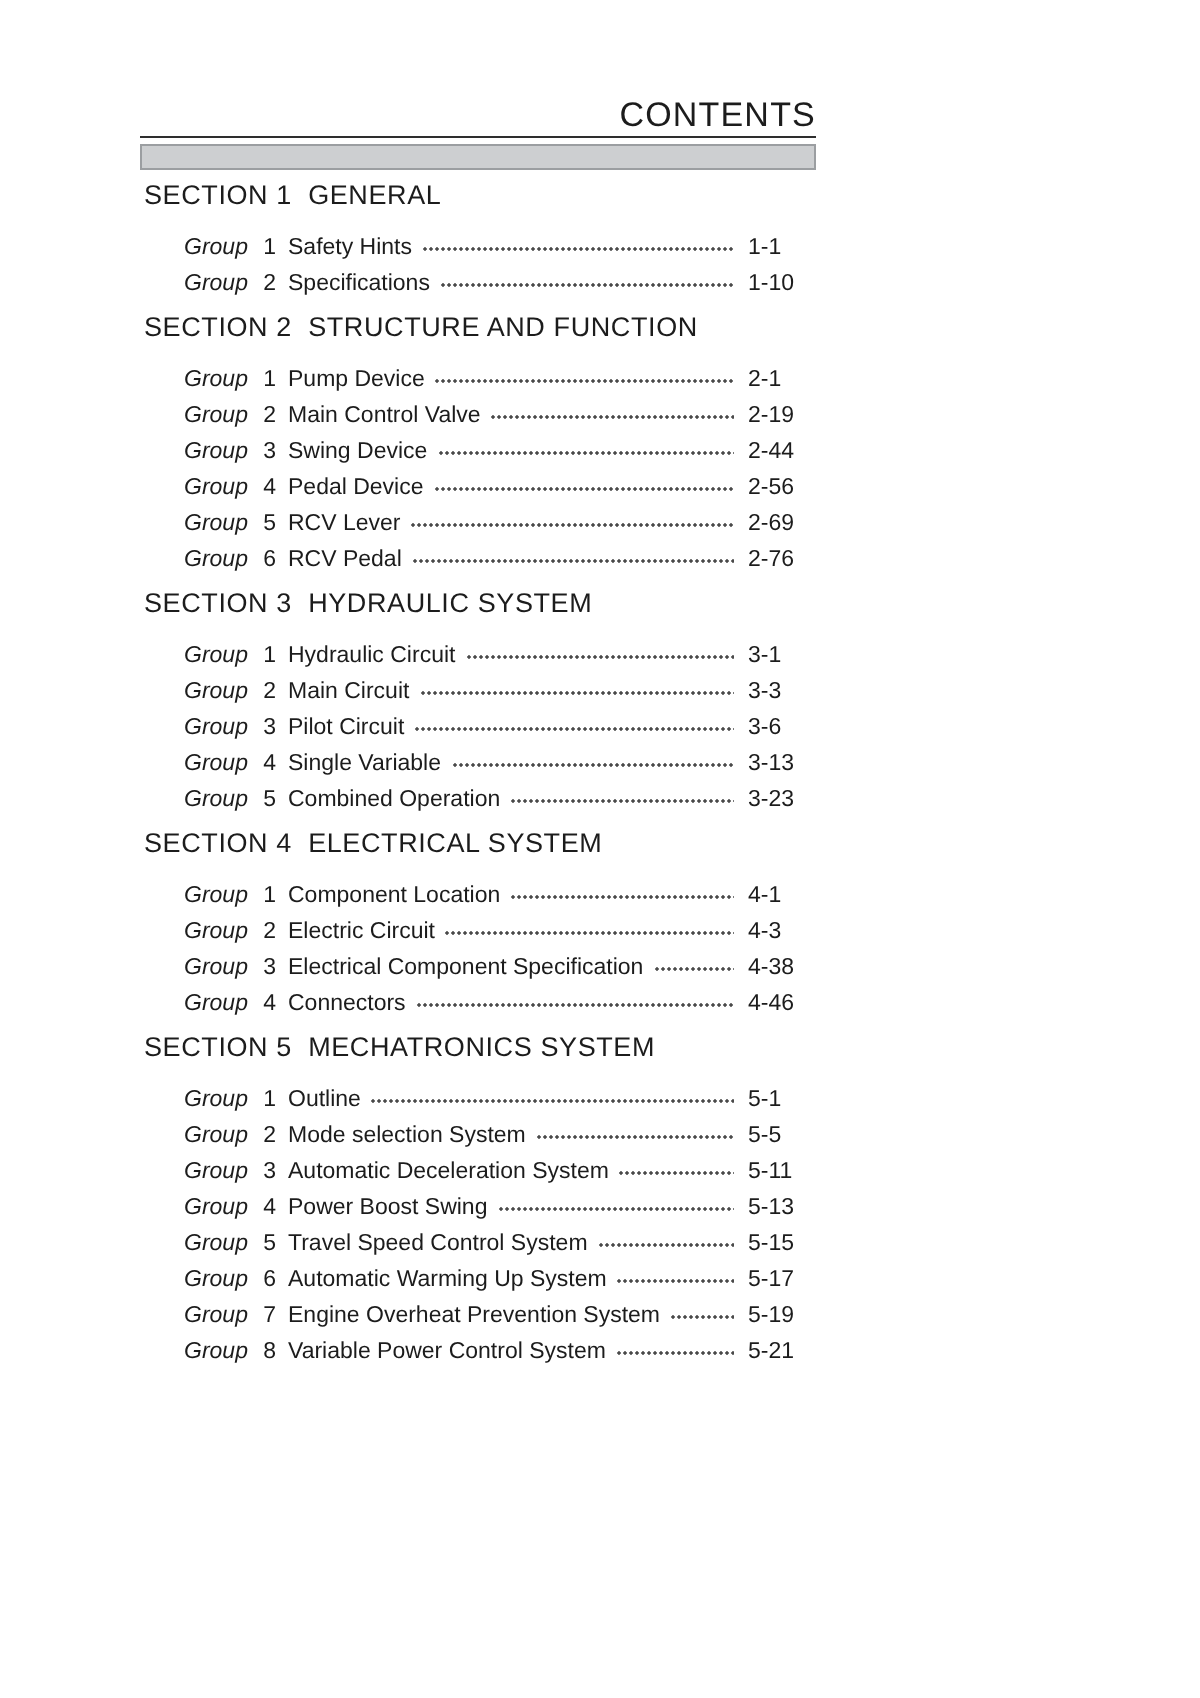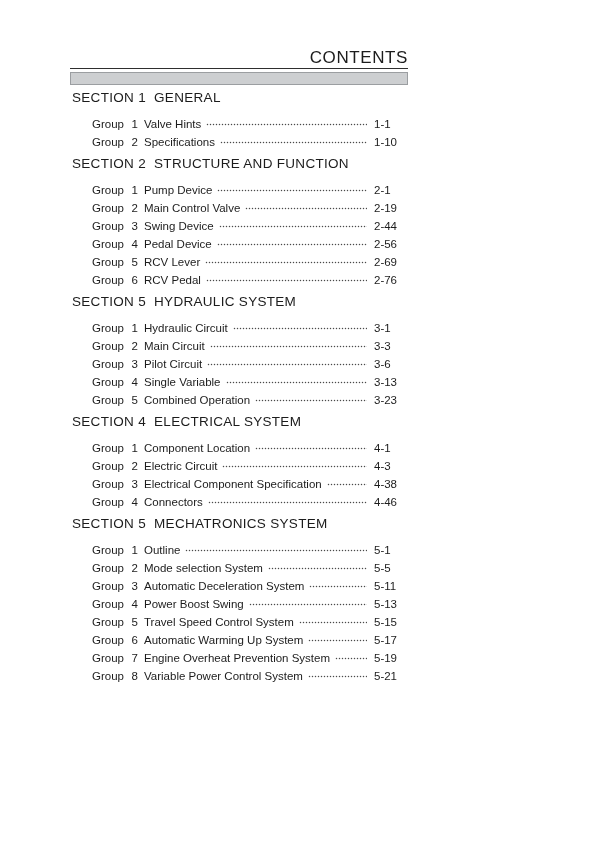--- a/index.html
+++ b/index.html
@@ -54,21 +54,21 @@
   .rows{ display:block; }
   .row{
     display:flex;
     align-items:center;
     height:18px;
     font-size:11.5px;
     line-height:18px;
     padding-left:22px;
     white-space:nowrap;
   }
-  .g-word{ width:38px; flex:0 0 auto; }
+  .g-word{ width:38px; flex:0 0 auto;font-style:italic; }
   .g-no{ width:8px; flex:0 0 auto; text-align:right; margin-right:6px; }
   .g-title{ flex:0 0 auto; }
   .dots{
     flex:1 1 auto;
     align-self:stretch;
     margin:0 3px 0 5px;
     background-image:radial-gradient(circle, var(--dots) 0.7px, transparent 1.05px);
     background-size:3px 3px;
     background-repeat:repeat-x;
     background-position:0 52%;
@@ -83,21 +83,21 @@
     <div class="hdr-title">CONTENTS</div>
   </header>
   <div class="gray-bar"></div>
   <main class="toc">
   <section class="sec">
     <h2 class="sec-heading">SECTION 1  GENERAL</h2>
     <div class="rows">
   <div class="row">
     <span class="g-word">Group</span>
     <span class="g-no">1</span>
-    <span class="g-title">Valve Hints</span>
+    <span class="g-title">Safety Hints</span>
     <span class="dots"></span>
     <span class="g-page">1-1</span>
   </div>
 
   <div class="row">
     <span class="g-word">Group</span>
     <span class="g-no">2</span>
     <span class="g-title">Specifications</span>
     <span class="dots"></span>
     <span class="g-page">1-10</span>
@@ -152,21 +152,21 @@
     <span class="g-word">Group</span>
     <span class="g-no">6</span>
     <span class="g-title">RCV Pedal</span>
     <span class="dots"></span>
     <span class="g-page">2-76</span>
   </div>
 </div>
   </section>
 
   <section class="sec">
-    <h2 class="sec-heading">SECTION 5  HYDRAULIC SYSTEM</h2>
+    <h2 class="sec-heading">SECTION 3  HYDRAULIC SYSTEM</h2>
     <div class="rows">
   <div class="row">
     <span class="g-word">Group</span>
     <span class="g-no">1</span>
     <span class="g-title">Hydraulic Circuit</span>
     <span class="dots"></span>
     <span class="g-page">3-1</span>
   </div>
 
   <div class="row">

